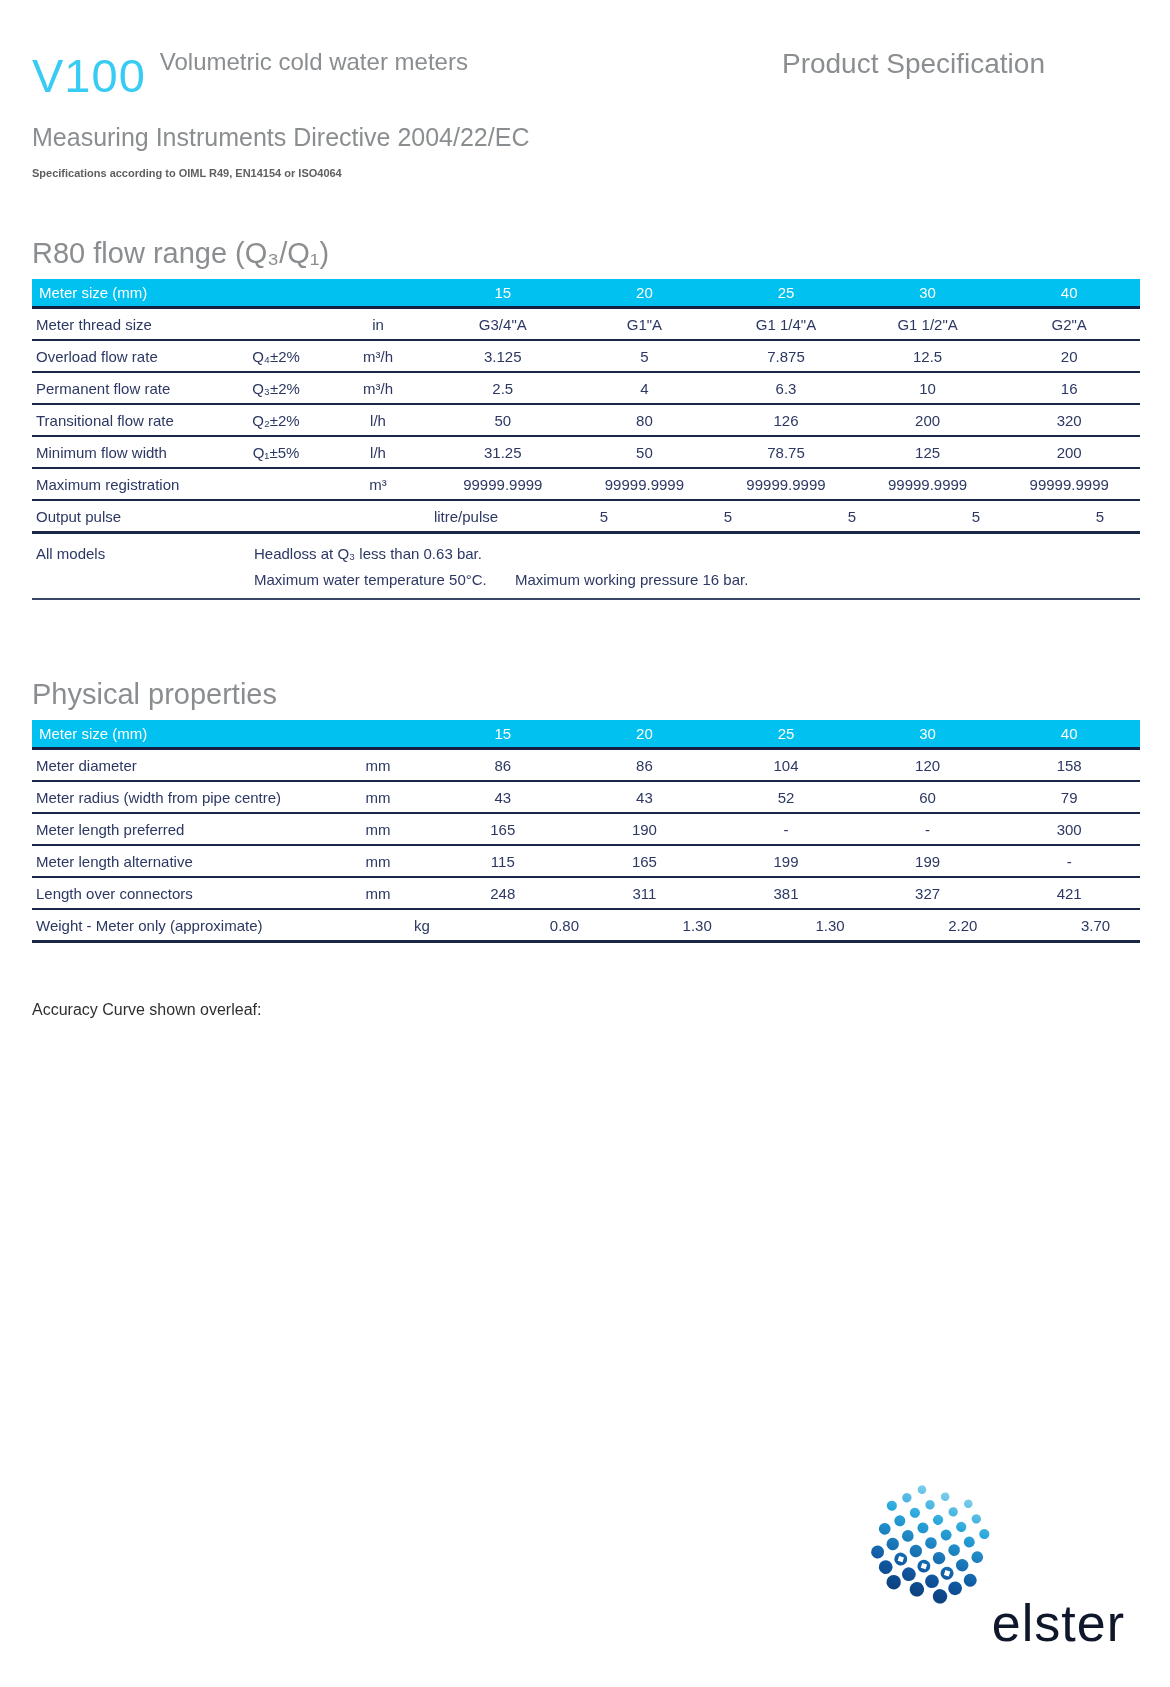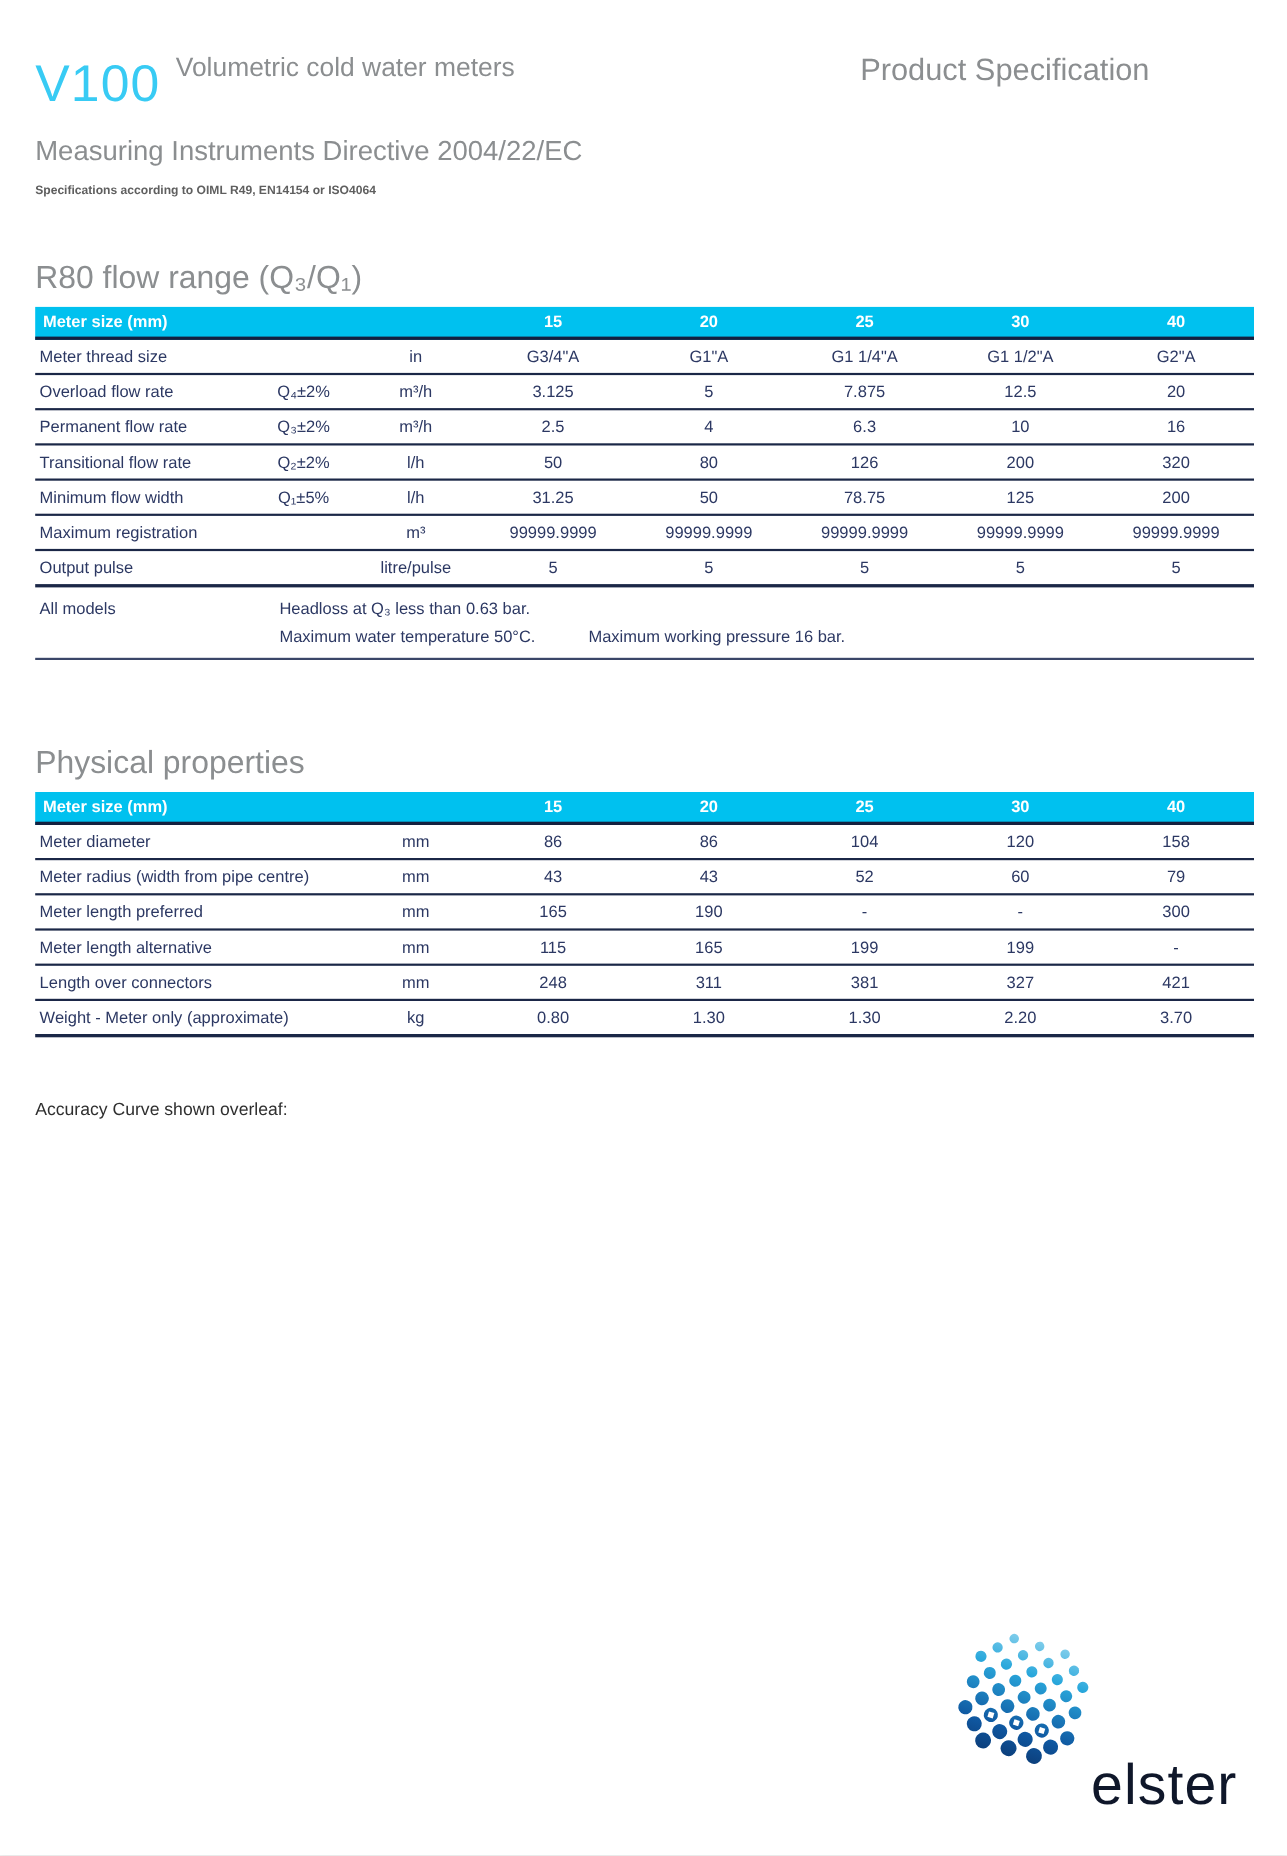--- a/index.html
+++ b/index.html
@@ -22,35 +22,35 @@
 
   .directive{margin-top:20px;font-size:25px;color:#8b8e90;}
   .specs-line{margin-top:15px;font-size:11px;font-weight:bold;color:#5f5f5f;}
 
   .section-title{margin:0;margin-top:58px;margin-bottom:9px;font-size:29px;font-weight:normal;color:#8b8e90;}
   .section-title-2{margin-top:78px;}
 
   
   .dtable{width:1108px;color:#2c3863;font-size:15px;}
   .trow{display:grid;align-items:center;height:30px;border-bottom:2px solid #1b2747;}
-  .thead{background:#00c1ef;color:#ffffff;font-weight:bold;height:27px;border-bottom:3px solid #13203f;}
+  .thead{background:#00c1ef;color:#ffffff;font-weight:normal;height:27px;border-bottom:3px solid #13203f;}
   .flow-grid{grid-template-columns:196px 96px 108px repeat(5,1fr);}
   .phys-grid{grid-template-columns:292px 108px repeat(5,1fr);}
   .cl{text-align:left;padding-left:4px;}
   .cc{text-align:center;}
   .thead .cl{padding-left:7px;}
-  .bthick{border-bottom-width:3px;}
+  .bthick{border-bottom-width:3px;gap:44px;}
 
   
   .foot-block{display:grid;grid-template-columns:218px 1fr;padding:11px 0 10px 4px;border-bottom:2px solid #3a4668;}
   .foot-label{grid-column:1;font-size:15px;color:#2c3863;}
   .foot-lines{grid-column:2;}
   .foot-line{font-size:15px;color:#2c3863;margin-bottom:9px;}
   .foot-line:last-child{margin-bottom:0;}
-  .foot-gap{display:inline-block;margin-left:44px;text-align:right;}
+  .foot-gap{display:inline-block;margin-left:24px;text-align:right;}
 
   .accuracy-note{margin-top:58px;font-size:16px;color:#2f2f2f;}
 
   
   .brand{position:absolute;right:45px;bottom:40px;width:258px;height:168px;}
   .brand svg{position:absolute;left:0;top:0;}
   .brand-text{position:absolute;right:0;bottom:-6px;font-size:52px;color:#0f172a;letter-spacing:1px;}
 </style>
 </head>
 <body>

